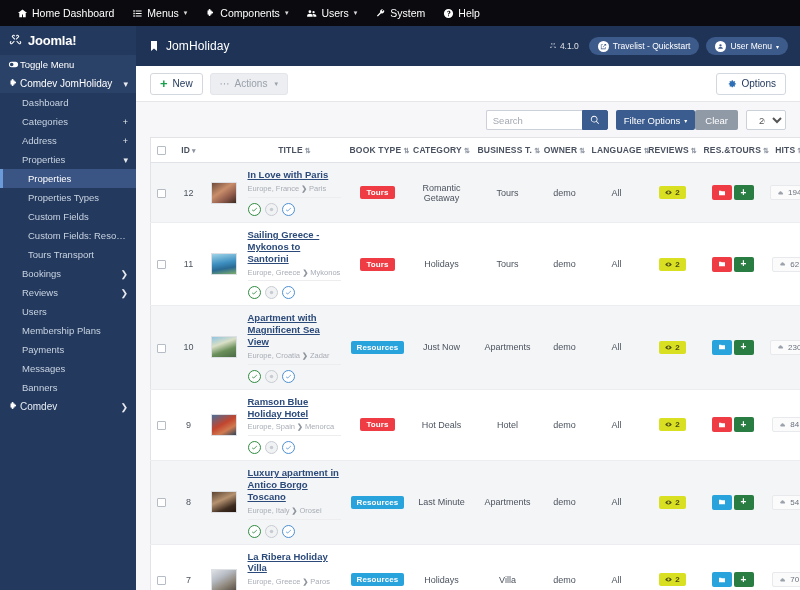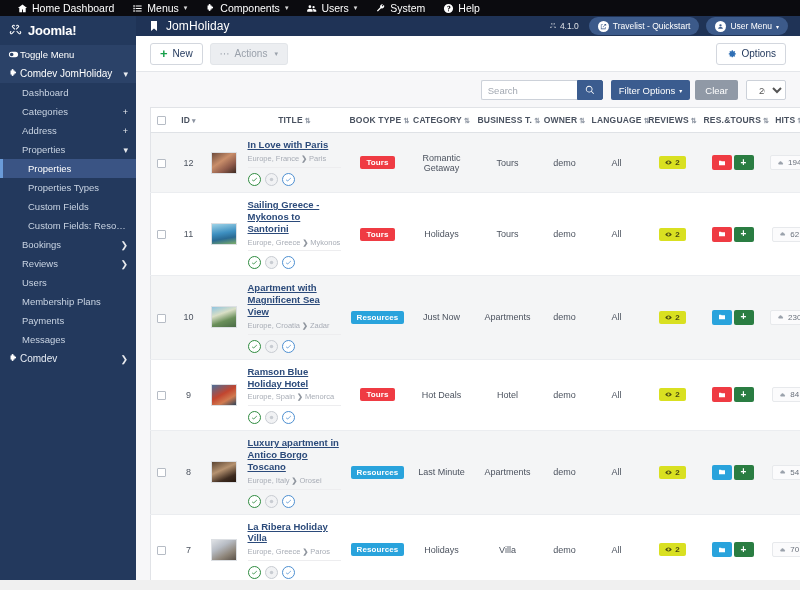--- a/index.html
+++ b/index.html
@@ -6,21 +6,21 @@
   html, body {
     width: 800px; height: 590px;
     font-family: "Liberation Sans", sans-serif;
     font-size: 11px;
     background: #f0f0f0;
     overflow: hidden;
   }
 
   
   #topbar {
-    height: 16px; background: #0b0b0f; color: #f5f5f5;
+    height: 26px; background: #0b0b0f; color: #f5f5f5;
     display: flex; align-items: center; padding: 0 8px; gap: 0px;
   }
   .topmenu-item {
     display: flex; align-items: center; gap: 4px;
     padding: 0 9px; height: 26px; font-size: 10.5px; color: #ffffff;
     cursor: pointer; white-space: nowrap;
   }
   .topmenu-item .caret { font-size: 7px; opacity: .85; margin-left: 1px; }
   .tm-ico { width: 11px; height: 11px; display:inline-block; flex:none; }
   .tm-ico svg { display:block; width:11px; height:11px; fill:#ffffff; }
@@ -59,21 +59,21 @@
   .side-row.selected {
     background: #3a5484; color: #ffffff;
     box-shadow: inset 3px 0 0 #6a9bd8;
   }
 
   
   #main { flex: 1; display: flex; flex-direction: column; min-width:0; background:#f7f7f9; }
 
   
   #subheader {
-    height: 20px; background: #1f3356; color: #fff;
+    height: 40px; background: #1f3356; color: #fff;
     display: flex; align-items: center; padding: 0 12px; flex:none;
   }
   #subheader .page-ico { width:12px; height:12px; margin-right:6px; }
   #subheader .page-ico svg { display:block; width:12px; height:12px; fill:#fff; }
   #subheader .page-title { font-size: 12px; font-weight: 400; letter-spacing:.1px; }
   #subheader .spacer { flex: 1; }
   .jver { font-size: 8.5px; opacity:.85; display:flex; align-items:center; gap:3px; margin-right:10px;}
   .jver svg { width:8px; height:8px; fill:#fff; }
   .pill {
     display:flex; align-items:center; gap:4px;
@@ -124,21 +124,21 @@
   }
   .search-btn svg { width:10px;height:10px;fill:#fff;display:block; }
   .filter-btn {
     height:20px;background:#3b5c8f;color:#fff;border:none;border-radius:2px;
     font-size:9.5px;padding:0 8px;display:flex;align-items:center;gap:4px;cursor:pointer;
     margin-left:8px;font-family:inherit;
   }
   .filter-btn .caret { font-size:6px; }
   .clear-btn {
     height:20px;background:#9099a6;color:#fff;border:none;border-radius:2px;
-    font-size:9.5px;padding:0 10px;cursor:pointer;margin-left:5px;font-family:inherit;
+    font-size:9.5px;padding:0 10px;cursor:pointer;font-family:inherit;
   }
   .limit-sel {
     height:20px;border:1px solid #ccd1d9;border-radius:2px;background:#fff;
     font-size:9.5px;padding:0 4px 0 8px;color:#555;margin-left:8px;width:40px;
     font-family:inherit;cursor:pointer;
   }
 
   
   #tablewrap { flex:1; overflow:hidden; padding: 0 14px 0 14px; background:#f7f7f9; }
   table#grid { width:100%; border-collapse:collapse; background:#fff;
@@ -321,39 +321,45 @@
         </div>
         <div class="side-row lvl2">
           <span class="s-lab">Properties Types</span>
         </div>
         <div class="side-row lvl2">
           <span class="s-lab">Custom Fields</span>
         </div>
         <div class="side-row lvl2">
           <span class="s-lab">Custom Fields: Resources</span>
         </div>
+        <div class="side-row lvl2">
+          <span class="s-lab">Tours Transport</span>
+        </div>
         <div class="side-row lvl1">
           <span class="s-lab">Bookings</span>
           <span class="s-right">❯</span>
         </div>
         <div class="side-row lvl1">
           <span class="s-lab">Reviews</span>
           <span class="s-right">❯</span>
         </div>
         <div class="side-row lvl1">
           <span class="s-lab">Users</span>
         </div>
         <div class="side-row lvl1">
           <span class="s-lab">Membership Plans</span>
         </div>
         <div class="side-row lvl1">
           <span class="s-lab">Payments</span>
         </div>
         <div class="side-row lvl1">
           <span class="s-lab">Messages</span>
+        </div>
+        <div class="side-row lvl1">
+          <span class="s-lab">Banners</span>
         </div>
         <div class="side-row lvl0">
           <span class="s-ico">
             <svg viewBox="0 0 24 24" class="">
               <path d="M10 2a2.2 2.2 0 0 1 2.2 2.2c0 .4-.1.7-.3 1h2.6v2.6c.3-.2.6-.3 1-.3A2.2 2.2 0 0 1 17.7 9.7 2.2 2.2 0 0 1 15.5 12c-.4 0-.7-.1-1-.3v2.6h-2.6c.2.3.3.6.3 1A2.2 2.2 0 0 1 10 17.5a2.2 2.2 0 0 1-2.2-2.2c0-.4.1-.7.3-1H5.5V5.2h2.6c-.2-.3-.3-.6-.3-1A2.2 2.2 0 0 1 10 2z"></path>
             </svg>
           </span>
           <span class="s-lab">Comdev</span>
           <span class="s-right">❯</span>
         </div>

